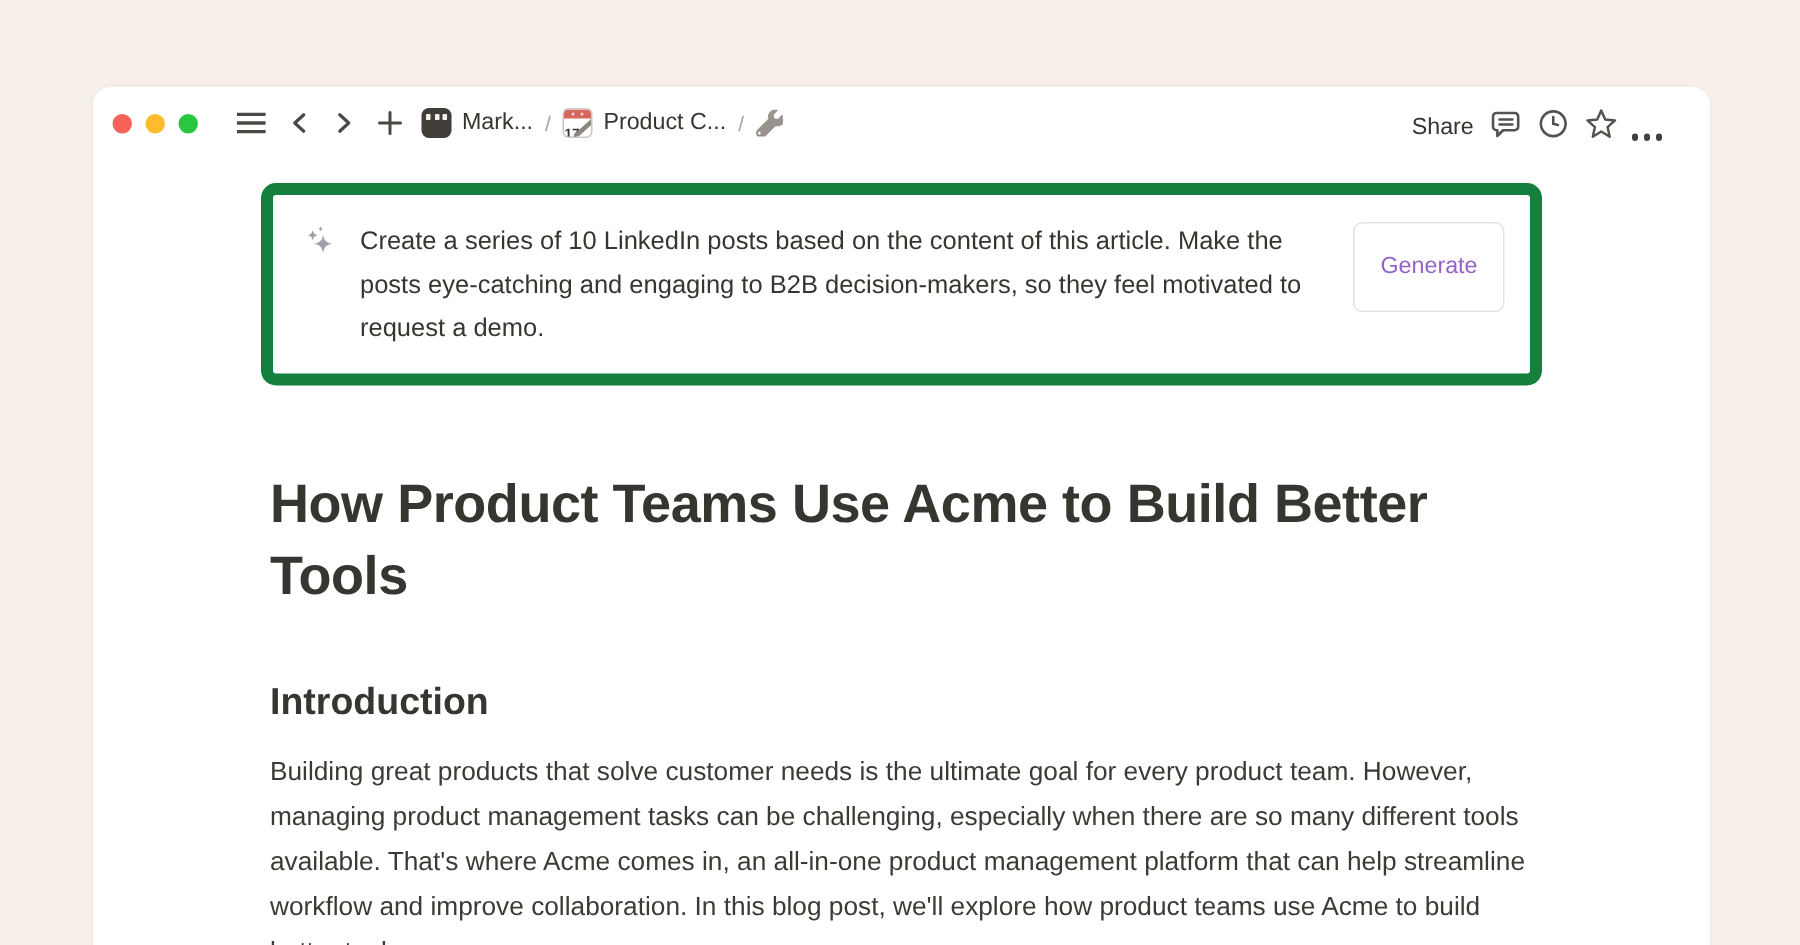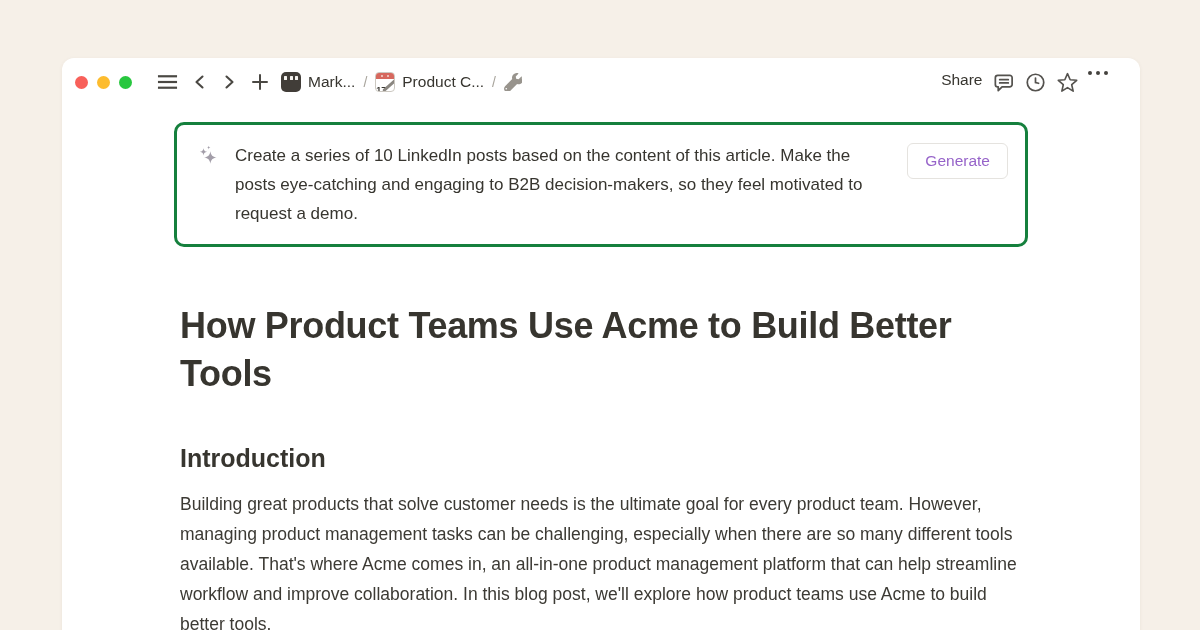--- a/index.html
+++ b/index.html
@@ -23,48 +23,48 @@
   .nav { display:flex; align-items:center; gap:13px; margin-left:25px; }
   .icon-btn { display:flex; align-items:center; justify-content:center; cursor:pointer; }
   .breadcrumb { display:flex; align-items:center; gap:8px; margin-left:12px; font-size:15.5px; color:#37352F; white-space:nowrap; }
   .crumb { display:flex; align-items:center; gap:7px; cursor:pointer; }
   .sep { color:#A8A49C; font-size:14px; }
   .fade-label {
     -webkit-mask-image:linear-gradient(90deg,#000 72%,transparent 99%);
     mask-image:linear-gradient(90deg,#000 72%,transparent 99%);
     max-width:250px; overflow:hidden;
   }
-  .toolbar-right { margin-left:auto; display:flex; align-items:flex-start; gap:9px; }
+  .toolbar-right { margin-left:auto; display:flex; align-items:flex-end; gap:9px; }
   .share-btn { font-size:15.5px; color:#37352F; cursor:pointer; }
   .dots { display:flex; align-items:center; gap:3.5px; cursor:pointer; }
   .dots i { width:4.5px; height:4.5px; border-radius:50%; background:#44423E; display:block; }
   
   .team-icon { width:20px; height:20px; background:#413D38; border-radius:5px;
     display:flex; justify-content:center; align-items:flex-start; padding-top:4px; gap:2.5px; }
   .team-icon i { width:3px; height:3.5px; background:#F5F3EF; display:block; border-radius:0.5px; }
   .cal-icon { width:20px; height:20px; background:#fff; border:1px solid #CCC8C1; border-radius:4px;
     position:relative; overflow:hidden; flex:none; }
   .cal-top { height:6px; background:#D6685E; display:flex; justify-content:center; gap:4px; align-items:center; }
   .cal-top i { width:2px; height:2px; background:#F3D9D4; border-radius:50%; display:block; }
   .cal-day { font-size:9px; font-weight:bold; color:#37352F; text-align:center; line-height:11px; }
   .cal-pencil { position:absolute; width:17px; height:3px; background:#8B8781; border-radius:1.5px;
     transform:rotate(-42deg); right:-4px; bottom:4px; }
   
   .ai-box {
     margin:16px 112px 0 112px;
-    border:3px solid #15803d; border-radius:10px;
+    border:8px solid #15803d; border-radius:10px;
     padding:16px 17px 16px 19px;
     display:flex; align-items:flex-start; gap:14px;
     cursor:text;
   }
   .prompt-text { font-size:17px; line-height:29px; color:#37352F; max-width:668px; }
   .generate-btn {
     margin-left:auto; flex:none;
     background:#fff; border:1px solid #E5E3DF; border-radius:6px;
-    padding:8px 17px; font-size:15.5px; font-weight:500; color:#9663C9;
+    padding:20px 17px; font-size:15.5px; font-weight:500; color:#9663C9;
     font-family:inherit; cursor:pointer; margin-top:2px;
   }
   .sparkle-wrap { flex:none; margin-top:3px; }
   
   .article { margin:55px 0 0 118px; width:852px; color:#37352F; }
   .page-title { font-size:36px; line-height:48px; font-weight:700; letter-spacing:-0.3px; cursor:text; }
   .section-heading { font-size:25px; line-height:32px; font-weight:700; margin-top:44px; cursor:text; }
   .body-text { font-size:17.5px; line-height:30px; margin-top:15px; color:#3C3A34; cursor:text; }
   svg { display:block; }
 </style>

